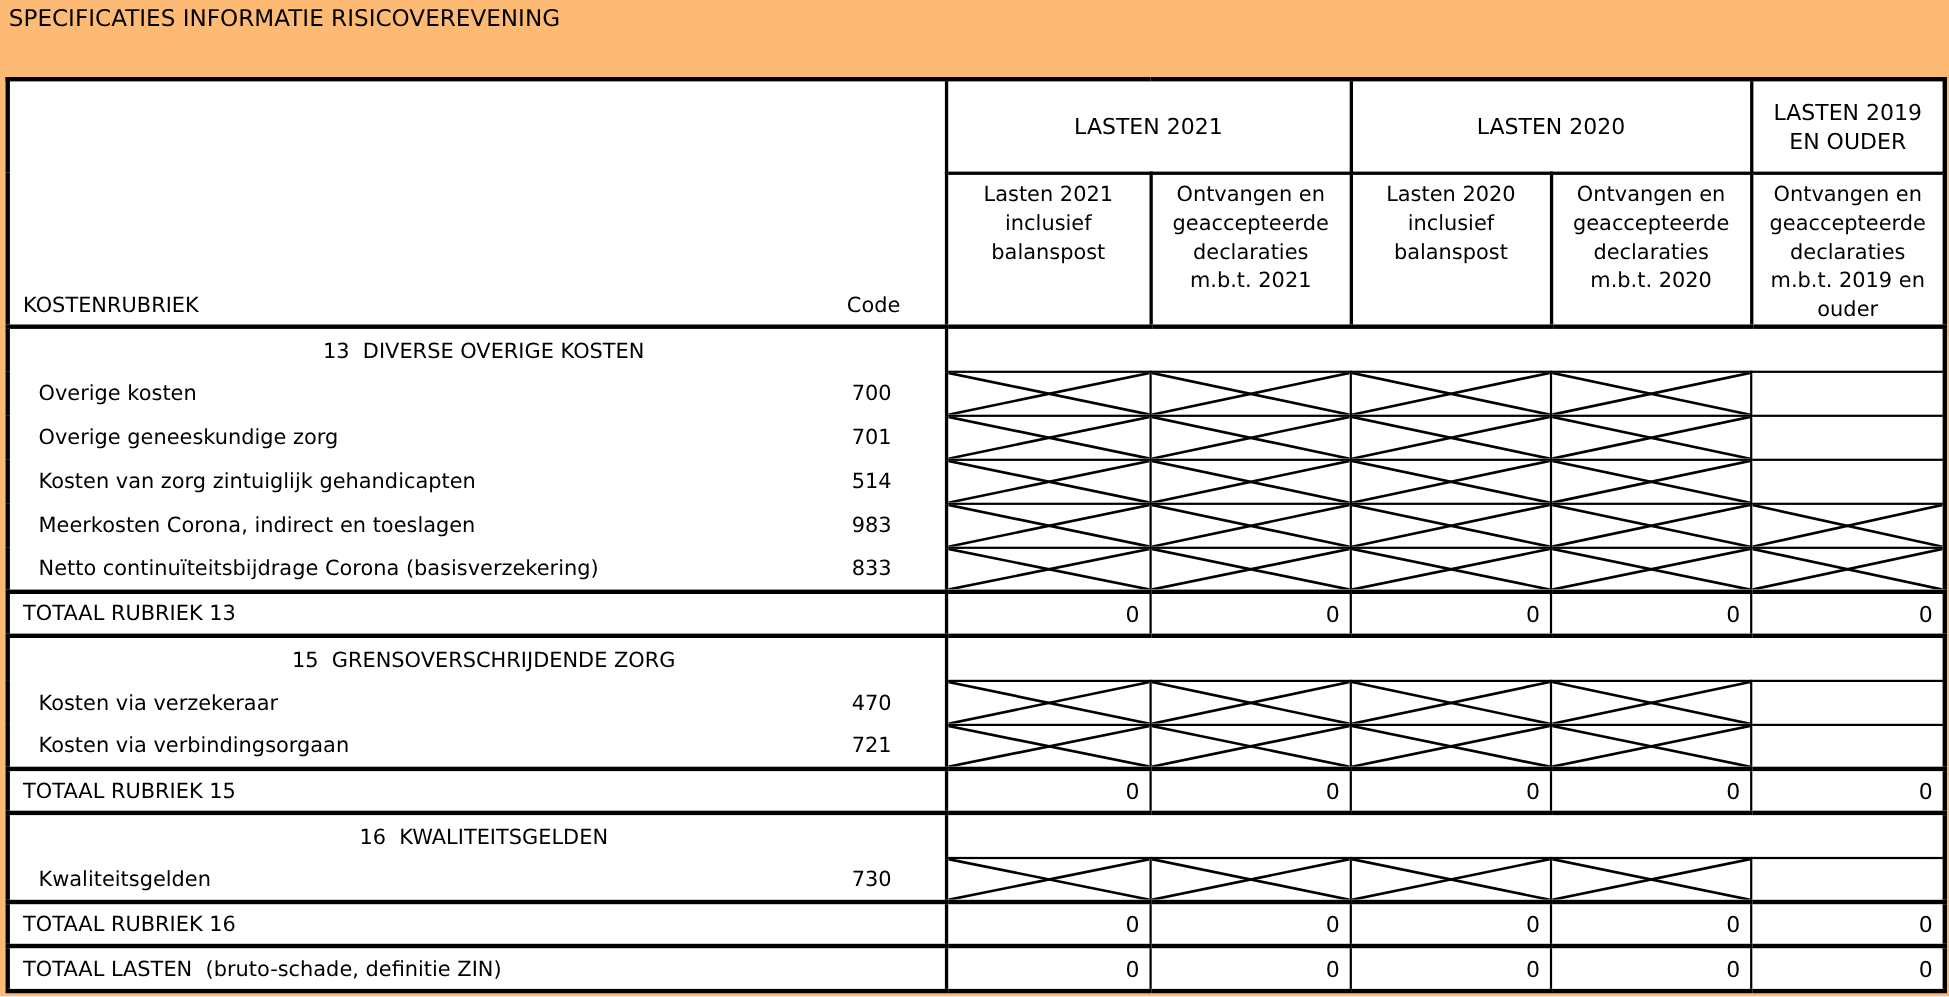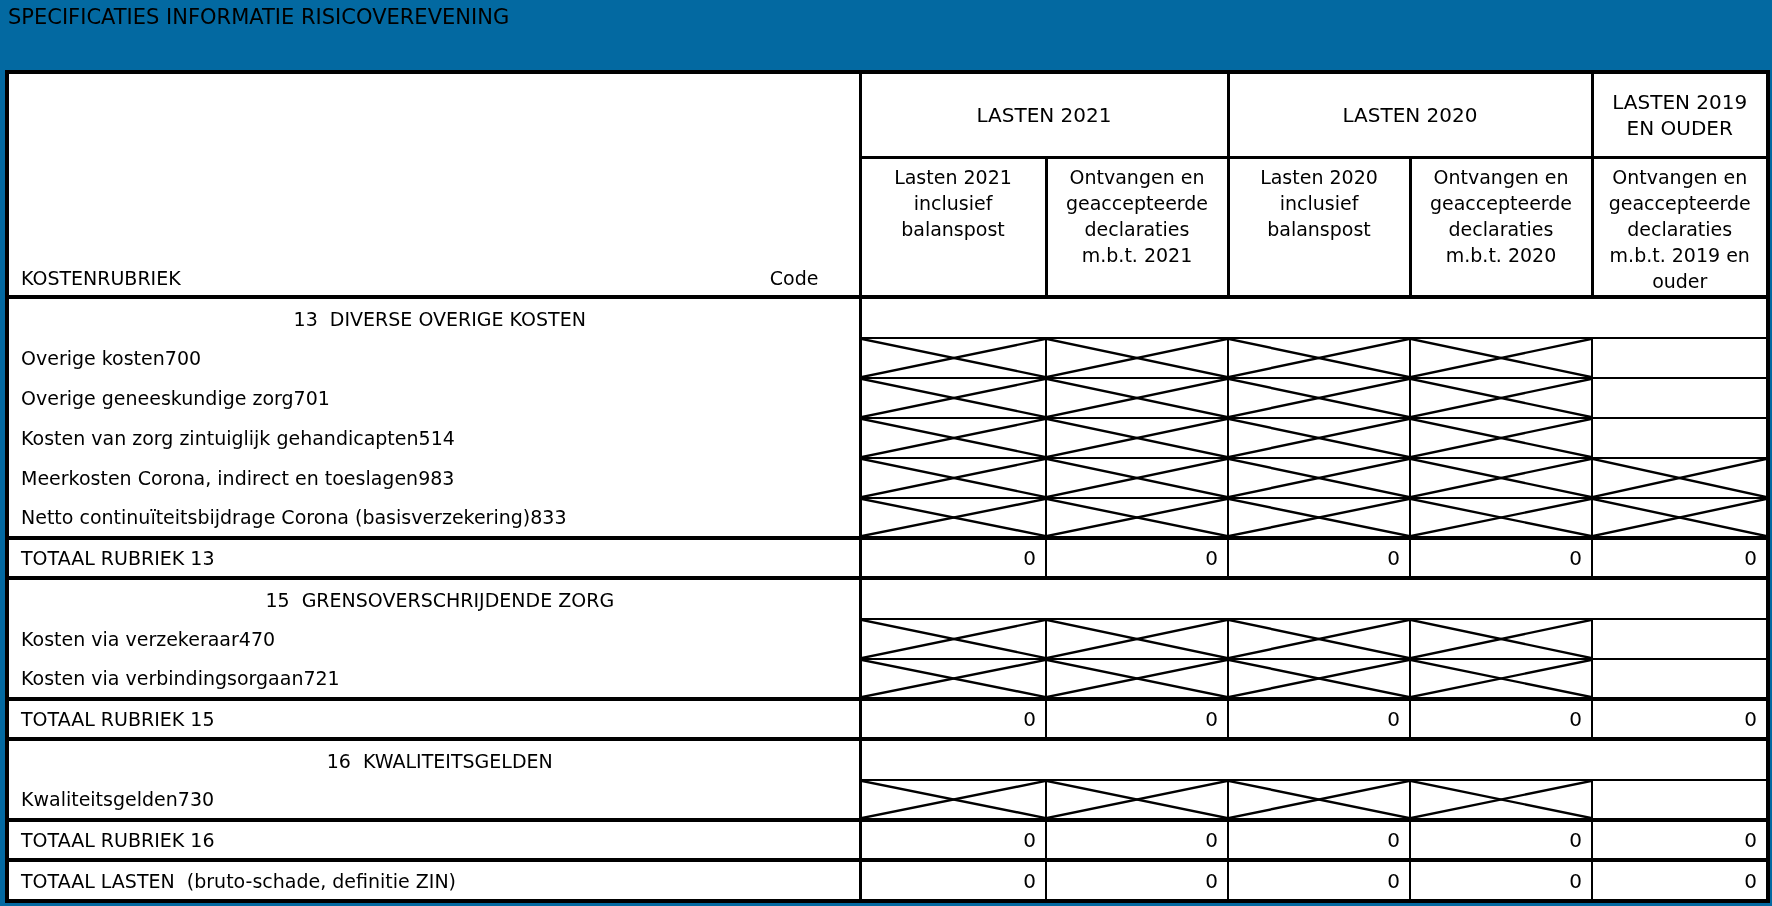--- a/index.html
+++ b/index.html
@@ -1,16 +1,16 @@
 <!DOCTYPE html>
 <html><head>
 <meta charset="utf-8">
 <style>
   html,body{margin:0;padding:0;background:#fff;}
-  .page{position:relative;width:1772px;height:906px;background:#0369a1;
+  .page{position:relative;width:1772px;height:906px;background:#fdba74;
         font-family:"DejaVu Sans","Liberation Sans",sans-serif;color:#000;overflow:hidden;}
   .title1{position:absolute;left:8px;top:5px;font-size:21px;white-space:nowrap;}
   .title2{position:absolute;left:8px;top:35px;font-size:24px;white-space:nowrap;}
 
   table.kvs{position:absolute;left:5px;top:70px;border-collapse:collapse;table-layout:fixed;
             border:4px solid #000;background:#fff;}
   td{padding:0;vertical-align:middle;font-size:19px;color:#000;overflow:hidden;}
 
   col.c0{width:853px;} col.c1{width:186px;} col.c2{width:182px;}
   col.c3{width:182px;} col.c4{width:182px;} col.c5{width:176px;}
@@ -23,22 +23,22 @@
   .corner .cd{position:absolute;right:40px;bottom:6px;font-size:19px;}
 
   .grp{border:3px solid #000;text-align:center;font-size:20px;line-height:26px;white-space:pre-line;}
   .sub{border:3px solid #000;border-bottom:4px solid #000;text-align:center;vertical-align:top;
        padding-top:5px;font-size:19px;line-height:26px;white-space:pre-line;}
 
   .sec-lbl{border:0;border-right:3px solid #000;padding-left:12px;text-align:center;}
   .sec-data{border:0;border-left:3px solid #000;border-bottom:2px solid #000;}
 
   .lbl{border:0;border-right:3px solid #000;}
-  .lbl .in{display:flex;align-items:center;
-           padding-left:12px;padding-right:48px;}
+  .lbl .in{display:flex;justify-content:space-between;align-items:center;
+           padding-left:26px;padding-right:48px;}
 
   .cell{border:2px solid #000;position:relative;}
   .cell svg{position:absolute;left:0;top:0;width:100%;height:100%;display:block;}
 
   .tlbl{border:0;border-right:3px solid #000;border-top:4px solid #000;border-bottom:4px solid #000;
         padding-left:12px;}
   .tval{border:2px solid #000;border-top:4px solid #000;border-bottom:4px solid #000;
         text-align:right;padding-right:9px;font-size:20px;}
 </style>
 </head>

